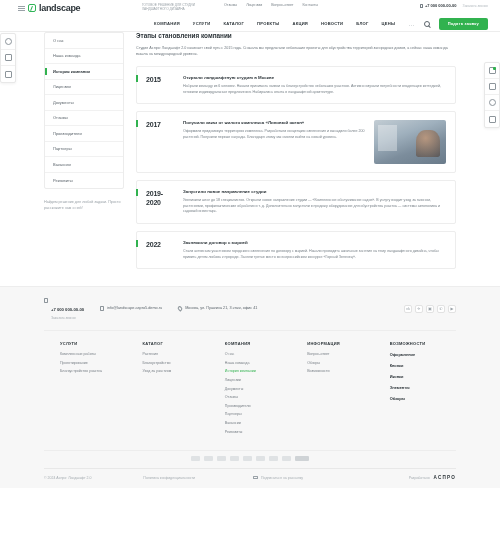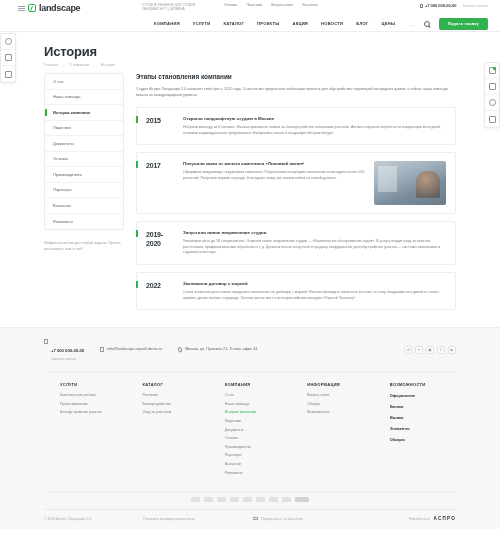--- a/index.html
+++ b/index.html
@@ -191,30 +191,20 @@
         <span class="fp-ico"></span>
       </div>
     <div class="fp-item">
         <span class="fp-ico circ"></span>
       </div>
     <div class="fp-item">
         <span class="fp-ico"></span>
       </div>
   </div>
 
-  <div class="title-zone">
-    <div class="page-title">История</div>
-    <div class="crumbs">
-      <span>Главная</span>
-      <span class="sep">—</span>
-      <span>О компании</span>
-      <span class="sep">—</span>
-      <span>История</span>
-    </div>
-  </div>
 
   <div class="body-wrap">
 
     <div class="sidebar">
       <div class="side-menu">
         <div class="side-item">О нас</div>
         <div class="side-item">Наша команда</div>
         <div class="side-item active">История компании</div>
         <div class="side-item">Лицензии</div>
         <div class="side-item">Документы</div>

